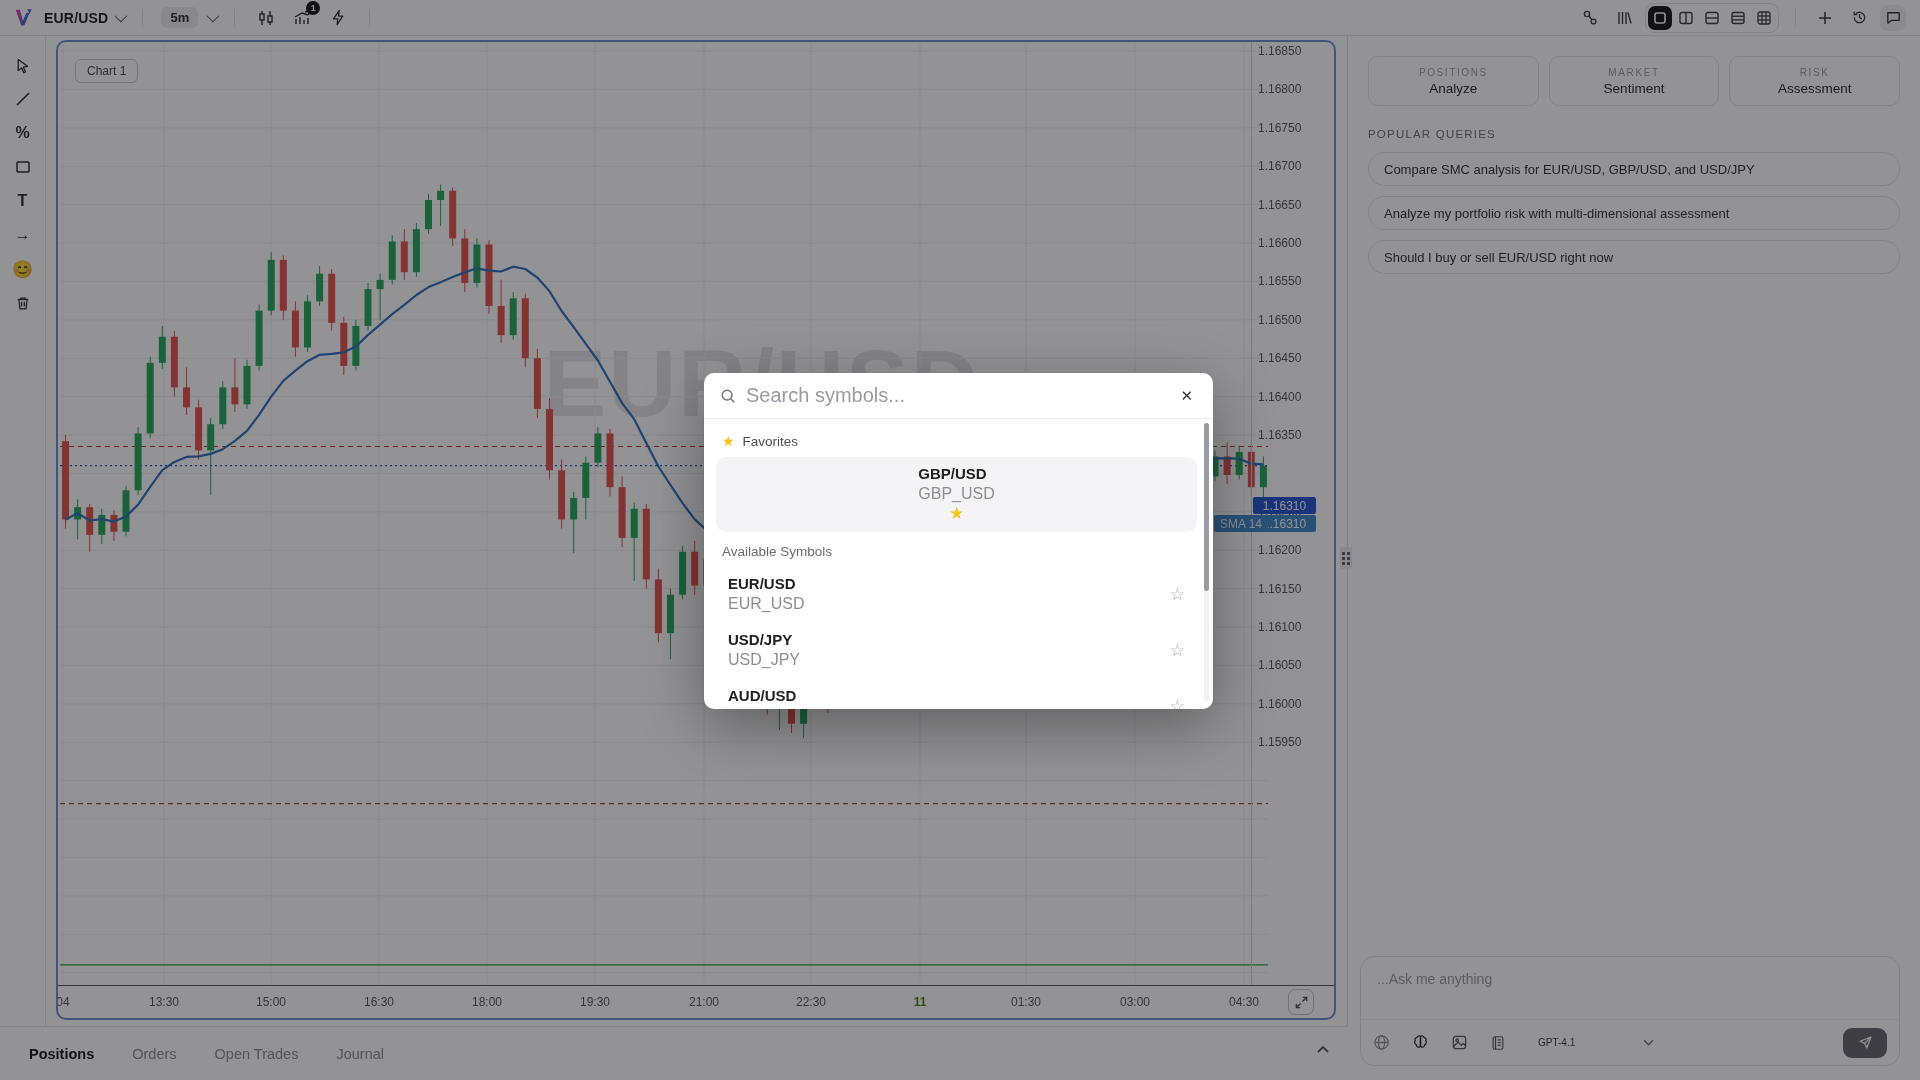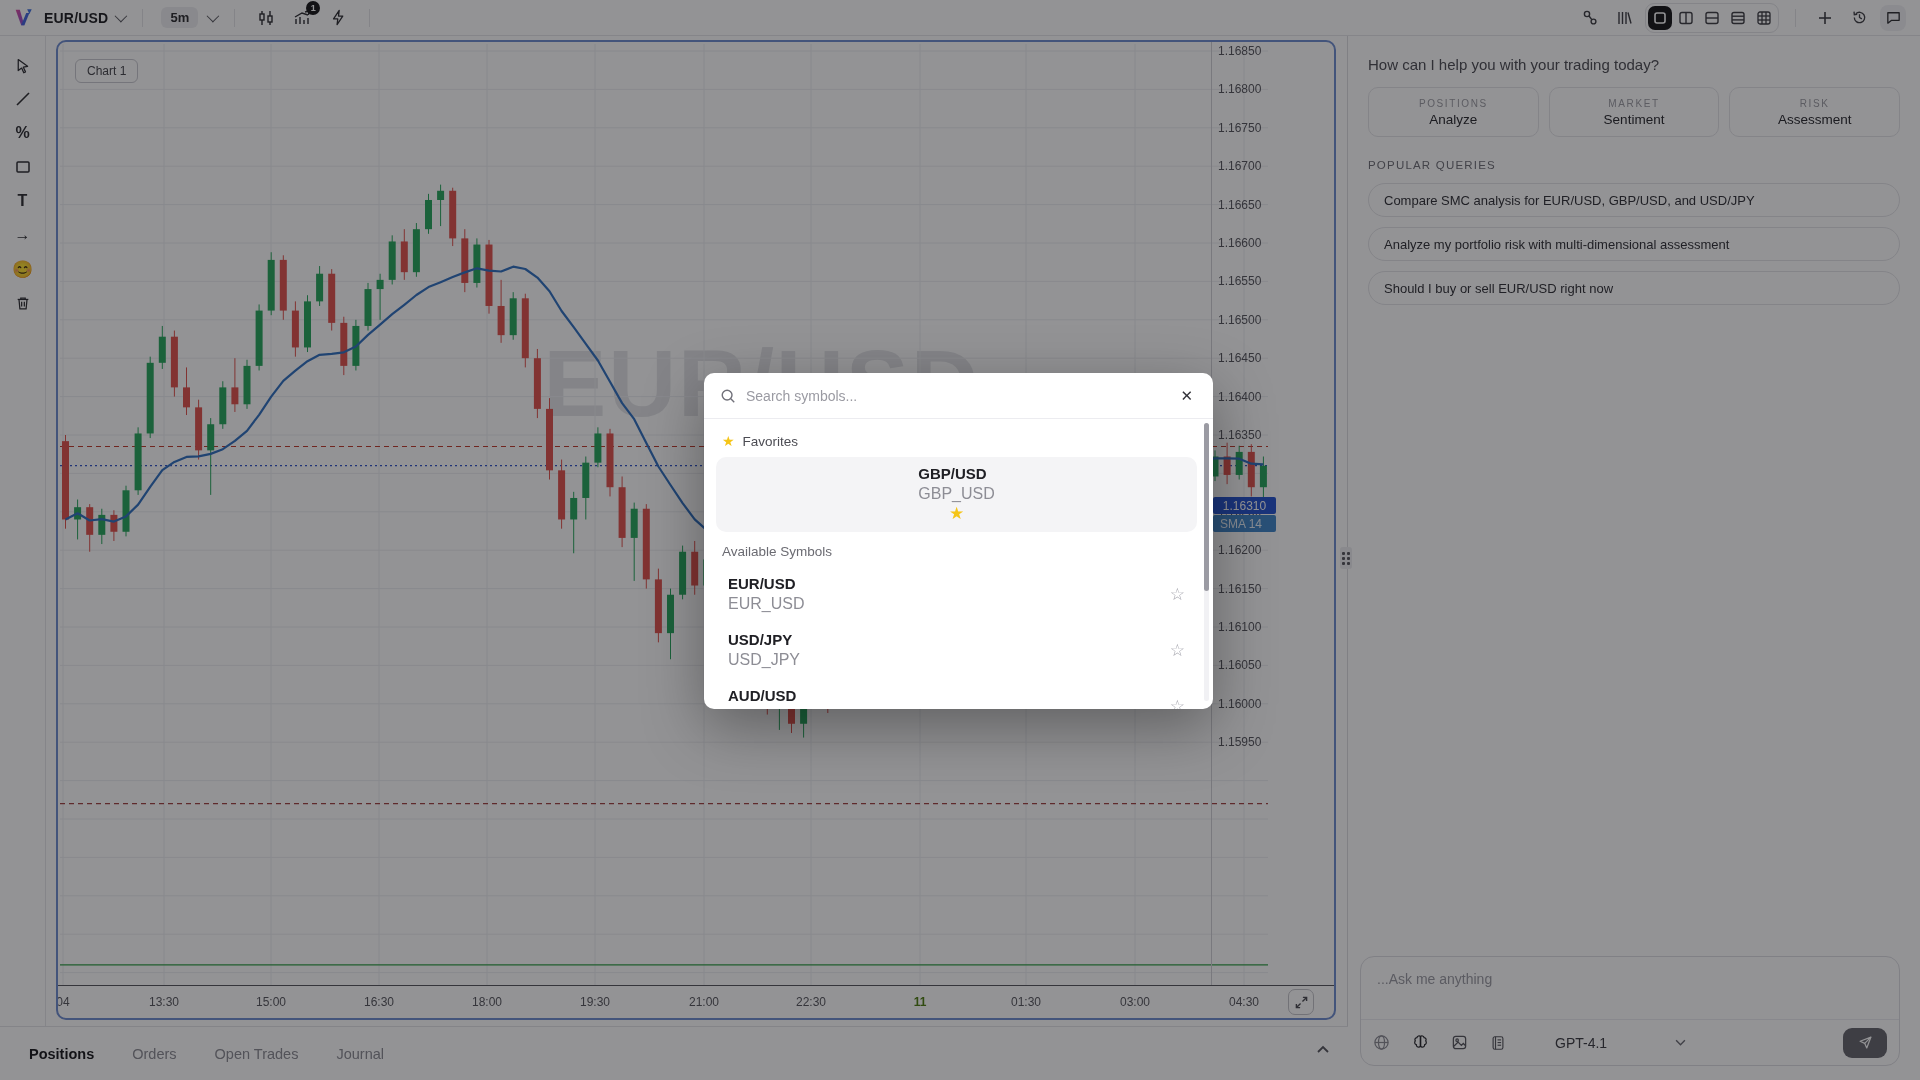--- a/index.html
+++ b/index.html
@@ -33,21 +33,21 @@
   .tool.glyph { font-weight:600; }
 
   
   #chartwrap { position:absolute; left:56px; top:40px; width:1280px; height:980px;
     border:2px solid #6e8cd0; border-radius:10px; background:#fff; overflow:hidden; }
   #watermark { position:absolute; left:704px; top:288px; transform:translateX(-50%);
     font-size:94px; font-weight:700; color:rgba(128,133,146,.22); letter-spacing:2px; white-space:nowrap; }
   #plot { position:absolute; left:2px; top:2px; }
   #chartchip { position:absolute; left:17px; top:17px; border:1px solid #c9c9cf; background:rgba(255,255,255,.92);
     border-radius:6px; padding:4px 11px; font-size:12px; color:#45454b; }
-  #priceaxis { position:absolute; left:1153px; top:0; width:66px; height:943px; border-left:1px solid #cfcfd5; }
+  #priceaxis { position:absolute; left:1193px; top:0; width:66px; height:943px; border-left:1px solid #cfcfd5; }
   .plabel { position:absolute; left:6px; font-size:12px; color:#55555c; }
   .ptag { position:absolute; left:1px; width:63px; height:17px; color:#fff; font-size:12px;
     display:flex; align-items:center; justify-content:center; border-radius:2px; }
   #tag-current { background:#2453cf; }
   #tag-sma { background:#3f86c8; }
   #sma-chip { position:absolute; height:17px; background:#3f86c8; color:#eaf2fb; font-size:12px;
     display:flex; align-items:center; justify-content:center; padding:0 6px; border-radius:2px; }
   #timeaxis { position:absolute; left:0; top:943px; width:1276px; height:35px; border-top:1px solid #55555c; }
   .tlabel { position:absolute; top:9px; transform:translateX(-50%); font-size:12px; color:#55555c; }
   .tlabel.bold { font-weight:700; color:#4d7c0f; }
@@ -77,31 +77,31 @@
   .qcard .cat { font-size:10px; letter-spacing:1.6px; color:#9b9ba2; }
   .qcard .act { font-size:13.5px; color:#27272c; font-weight:500; }
   #pq-title { font-size:11.5px; letter-spacing:1.2px; color:#6d6d75; margin-bottom:12px; }
   .pill { height:34px; border:1px solid #e4e4e8; border-radius:17px; display:flex; align-items:center;
     padding:0 15px; font-size:13px; color:#2f2f35; margin-bottom:10px; background:#fff; }
   #askbox { position:absolute; left:12px; top:920px; width:540px; height:110px; border:1px solid #dddde2;
     border-radius:14px; background:#fff; }
   #ask-placeholder { padding:14px 16px; font-size:14px; color:#9a9aa2; }
   #ask-toolbar { position:absolute; left:0; bottom:0; width:100%; height:46px; border-top:1px solid #ececf0;
     display:flex; align-items:center; padding:0 12px; gap:22px; color:#6a6a72; }
-  #model-name { font-size:14px; color:#3a3a40; margin-left:27px; }
+  #model-name { font-size:10px; color:#3a3a40; margin-left:10px; }
   #model-chevron { margin-left:46px; }
   #send-btn { margin-left:auto; width:44px; height:30px; background:#64646c; border-radius:9px;
     display:flex; align-items:center; justify-content:center; }
 
   
   #dim { position:absolute; inset:0; background:rgba(15,15,20,.45); z-index:50; }
   #modal { position:absolute; left:704px; top:373px; width:509px; height:336px; background:#fff; z-index:60;
     border-radius:10px; box-shadow:0 18px 60px rgba(0,0,0,.35); overflow:hidden; }
   #modal-search { height:46px; border-bottom:1px solid #ececf0; display:flex; align-items:center; padding:0 16px; gap:10px; }
-  #modal-search input { border:none; outline:none; flex:1; font-size:14px; color:#222; font-family:inherit; }
+  #modal-search input { border:none; outline:none; flex:1; font-size:20px; color:#222; font-family:inherit; }
   #modal-search input::placeholder { color:#9a9aa2; }
   #modal-close { font-size:15px; color:#33333a; padding:2px 4px; }
   #modal-list { position:relative; padding:10px 16px 0 12px; }
   .sec-head { display:flex; align-items:center; gap:8px; font-size:13.5px; color:#4c4c53; padding:4px 6px 8px; }
   .fav-star { color:#f5c518; font-size:14px; }
   .symrow { display:flex; align-items:center; padding:8px 12px; border-radius:10px; margin-bottom:2px; }
   .symrow.hl { background:#f4f4f6;flex-direction:column; }
   .symrow .names { flex:1; }
   .symrow .t { font-size:15px; font-weight:600; color:#202025; }
   .symrow .s { font-size:16px; color:#8d8d95; margin-top:3px; }
@@ -585,21 +585,20 @@
     <span class="btab">Open Trades</span>
     <span class="btab">Journal</span>
     <span id="collapse-chevron">
     <svg width="14" height="9" viewBox="0 0 14 9" fill="none" stroke="#55555c" stroke-width="1.8">
         <path d="M2 7 L7 2 L12 7"></path>
       </svg>
   </span>
 </div>
 
 <div id="rightpanel">
-  <div id="greeting">How can I help you with your trading today?</div>
   <div id="cards">
       <div class="qcard">
         <span class="cat">POSITIONS</span>
         <span class="act">Analyze</span>
       </div>
       <div class="qcard">
         <span class="cat">MARKET</span>
         <span class="act">Sentiment</span>
       </div>
       <div class="qcard">

